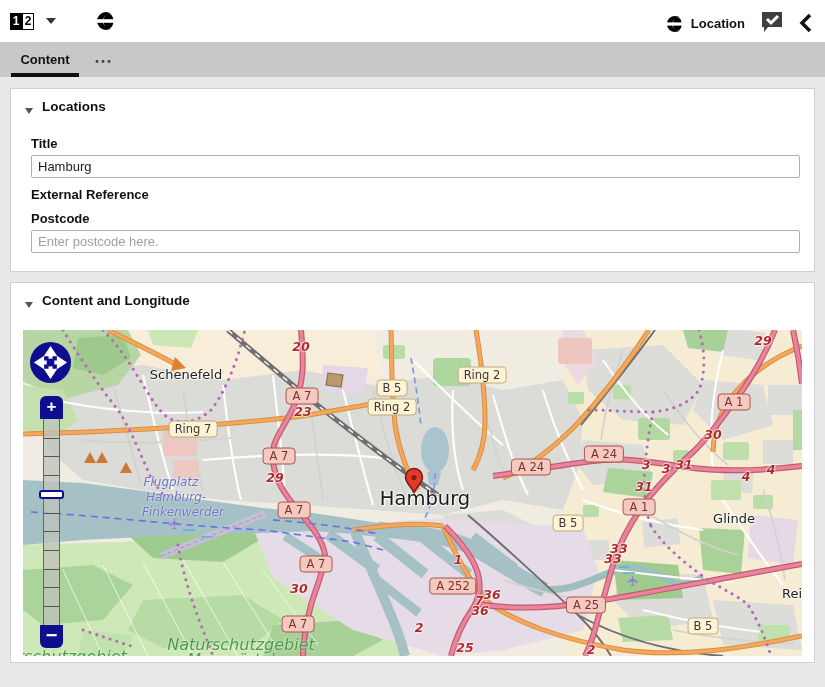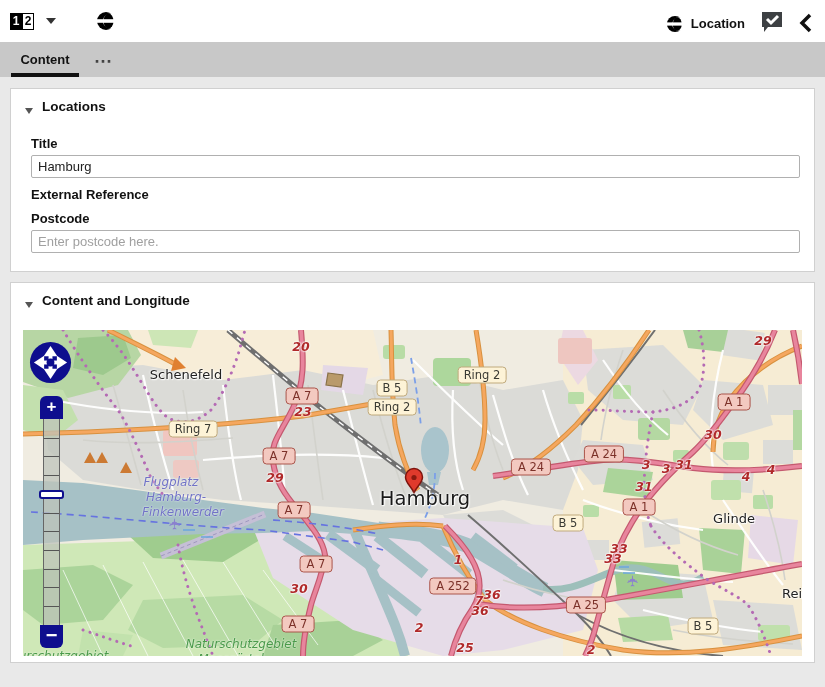--- a/index.html
+++ b/index.html
@@ -30,21 +30,21 @@
 .mapwrap { margin:22px 14px 6px 12px; position:relative; width:779px; height:326px; overflow:hidden; background:#f1eee4; }
 .mapsvg { position:absolute; left:0; top:0; }
 .maplabels { position:absolute; left:0; top:0; width:100%; height:100%; overflow:hidden; font-family:"DejaVu Sans",sans-serif; }
 .maplabel { position:absolute; transform:translate(-50%,-50%); white-space:nowrap; }
 .shield { background:#f3c9c0; border:1.5px solid #aa554b; color:#7c3129; font-size:11.5px; padding:0px 6px; border-radius:4px; line-height:15px; }
 .refbadge { background:#fdf3d7; border:1.5px solid #c0aa7d; color:#3a3a33; font-size:11.5px; padding:0px 5px; border-radius:4px; line-height:15px; }
 .junction { color:#b0292a; font-style:italic; font-size:12.5px; font-weight:bold; text-shadow:0 0 2px #fff,0 0 2px #fff,0 0 2px #fff; }
 .place { color:#222; font-size:13px; text-shadow:0 0 2px #fff,0 0 3px #fff,1px 1px 1px #fff; }
 .place-big { font-size:19.5px; color:#1a1a1a; }
 .waterlabel { color:#7173c6; font-size:12px; font-style:italic; text-shadow:0 0 2px #fff; }
-.naturelabel { color:#4a9a4a; font-size:12px; font-style:italic; text-shadow:0 0 2px #fff; }
+.naturelabel { color:#4a9a4a; font-size:16px; font-style:italic; text-shadow:0 0 2px #fff; }
 .plane { color:#8b80ce; font-size:15px; transform:translate(-50%,-50%) rotate(-90deg); }
 .ol-pan { position:absolute; left:6px; top:11px; width:43px; height:43px; }
 .ol-zoomin { position:absolute; left:17px; top:66px; width:23px; height:23px; background:#0e0e8e; color:#fff; border-radius:6px 6px 0 0; font-size:17px; font-weight:bold; text-align:center; line-height:22px; }
 .ol-track { position:absolute; left:20px; top:89px; width:17px; height:206px; background:rgba(190,195,185,0.75); border:1px solid #666; border-top:none; border-bottom:none; }
 .ol-tick { position:absolute; left:0; width:100%; height:1px; background:#555; }
 .ol-handle { position:absolute; left:16px; top:160px; width:25px; height:9px; background:#fff; border:2px solid #0e0e8e; border-radius:3px; }
 .ol-zoomout { position:absolute; left:17px; top:295px; width:23px; height:23px; background:#0e0e8e; color:#fff; border-radius:0 0 6px 6px; font-size:20px; font-weight:bold; text-align:center; line-height:20px; }
 </style>
 </head>
 <body>

